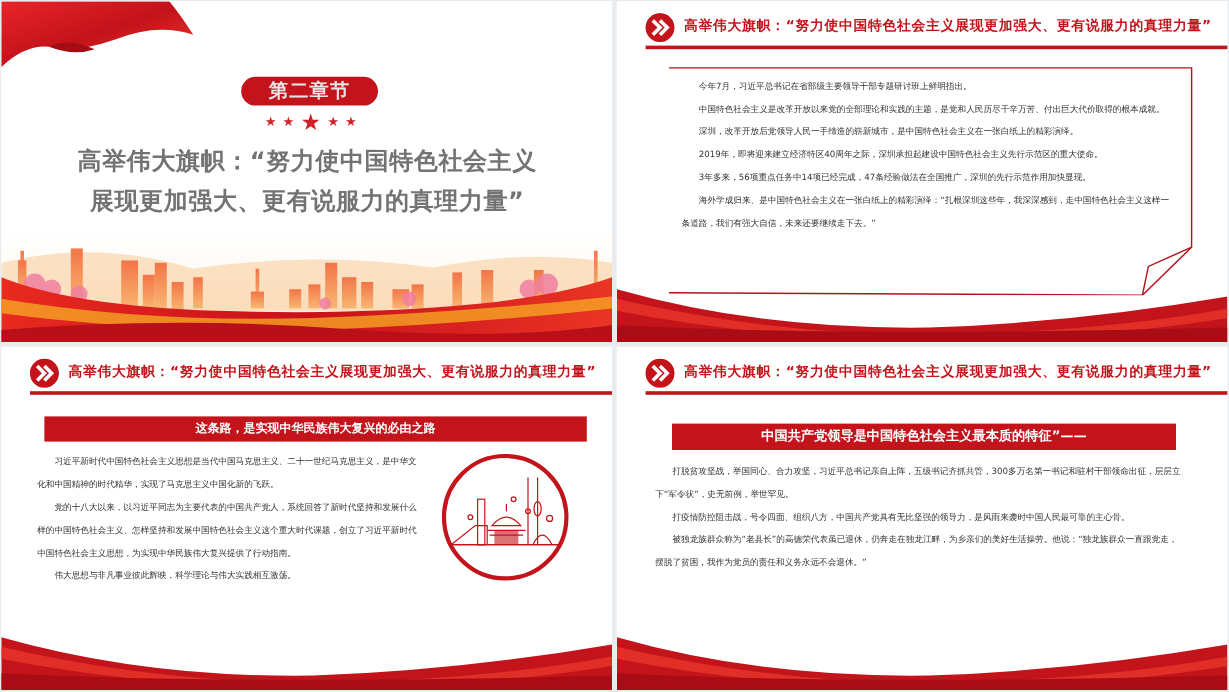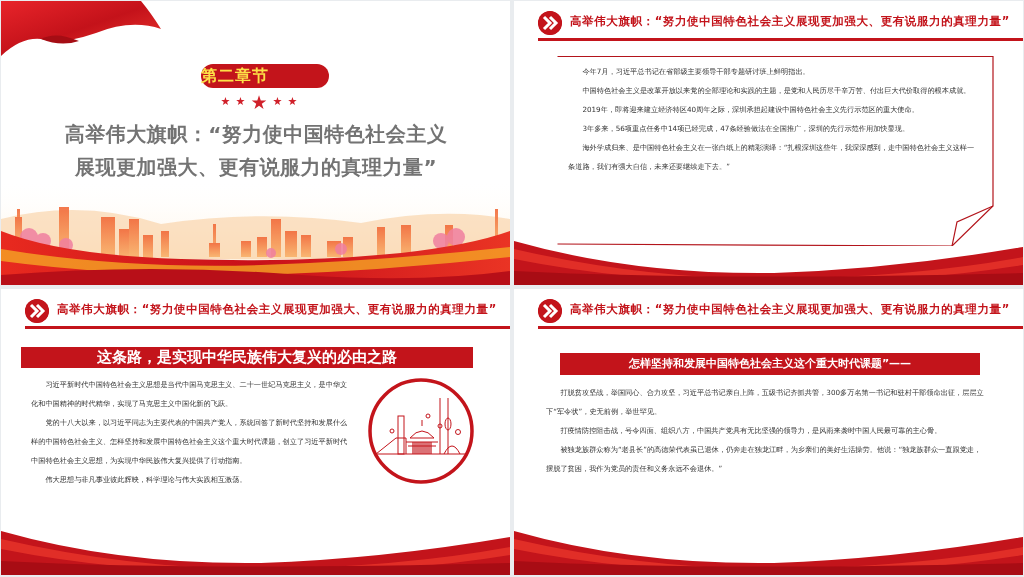--- a/index.html
+++ b/index.html
@@ -6,22 +6,22 @@
   html, body { width: 1024px; height: 577px; overflow: hidden; background: #e9ecef; font-family: "DejaVu Sans", "Liberation Sans", sans-serif; }
   .grid { position: relative; width: 1024px; height: 577px; }
   .slide { position: absolute; background: #ffffff; overflow: hidden; padding-left: 20px; }
   .s1 { left: 1px; top: 1px; width: 509px; height: 284px; }
   .s2 { left: 514px; top: 1px; width: 509px; height: 284px; }
   .s3 { left: 1px; top: 289px; width: 509px; height: 286px; }
   .s4 { left: 514px; top: 289px; width: 509px; height: 286px; }
 
   
   .flag { position: absolute; left: 0; top: 0; width: 165px; height: 58px; }
-  .chapter-pill { position: absolute; left: 200px; top: 63px; width: 128px; height: 24px; border-radius: 12px;
-    background: #c3141b; color: #fde047; font-weight: bold; font-size: 16px; line-height: 24px; letter-spacing: 1px; }
+  .chapter-pill { position: absolute; left: 200px; top: 63px; width: 114px; height: 24px; border-radius: 12px;
+    background: #c3141b; color: #e5e5e5; font-weight: bold; font-size: 16px; line-height: 24px; text-align: center; letter-spacing: 1px; }
   .stars { position: absolute; left: 213px; top: 90px; width: 90px; height: 22px; text-align: center; color: #d0202a; line-height: 20px; }
   .stars span { display: inline-block; vertical-align: middle; }
   .star-sm { font-size: 11px; }
   .star-lg { font-size: 19px; }
   .title-main { position: absolute; left: 30px; top: 117px; width: 450px; text-align: center; color: #737373; font-weight: bold;
     font-size: 20px; line-height: 33px; letter-spacing: 0.5px; }
   .skyline { position: absolute; left: 0; top: 178px; width: 509px; height: 106px; }
 
   
   .hdr { position: absolute; left: 24px; top: 8px; width: 485px; height: 30px; }
@@ -29,22 +29,22 @@
   .hdr-title { position: absolute; left: 32px; top: 5px; color: #c3141b; font-weight: bold; font-size: 11.5px; white-space: nowrap; letter-spacing: 0.6px; }
   .hdr-rule { position: absolute; left: 0; top: 29px; width: 485px; height: 3px; background: #c3141b; }
 
   .body-text { color: #333333; font-size: 7.2px; line-height: 19px; }
   .body-text p { text-indent: 2em; }
   .quote-box-svg { position: absolute; left: 43px; top: 55px; width: 440px; height: 190px; }
   .quote-text { position: absolute; left: 54px; top: 61px; width: 412px; }
   .wave { position: absolute; left: 0; bottom: 0; width: 509px; height: 50px; }
 
   
-  .banner3 { position: absolute; left: 20px; top: 58px; width: 452px; height: 21px; background: #c3141b; color: #fff;
-    font-weight: bold; font-size: 15px; line-height: 21px; text-align: center; }
+  .banner3 { position: absolute; left: 36px; top: 58px; width: 452px; height: 21px; background: #c3141b; color: #fff;
+    font-weight: bold; font-size: 10px; line-height: 21px; text-align: center; }
   .text3 { position: absolute; left: 30px; top: 86px; width: 320px; }
   .circle-art { position: absolute; left: 365px; top: 87px; width: 110px; height: 110px; }
 
   
   .banner4 { position: absolute; left: 46px; top: 64px; width: 420px; height: 22px; background: #c3141b; color: #fff;
     font-weight: bold; font-size: 11px; line-height: 22px; text-align: center; }
   .text4 { position: absolute; left: 32px; top: 94px; width: 440px; }
 </style>
 </head>
 <body>
@@ -147,20 +147,21 @@
     </div>
 
     <svg class="quote-box-svg" viewBox="0 0 440 190">
       <path d="M0.5 0.5 L436 0.5 L436 150 L395 190 L0.5 188" fill="none" stroke="#b3141b" stroke-width="1.2"></path>
       <path d="M436 150 L400 166 L395 190" fill="none" stroke="#b3141b" stroke-width="1.2"></path>
     </svg>
 
     <div class="quote-text body-text">
       <p>今年7月，习近平总书记在省部级主要领导干部专题研讨班上鲜明指出。</p>
       <p>中国特色社会主义是改革开放以来党的全部理论和实践的主题，是党和人民历尽千辛万苦、付出巨大代价取得的根本成就。</p>
+      <p>深圳，改革开放后党领导人民一手缔造的崭新城市，是中国特色社会主义在一张白纸上的精彩演绎。</p>
       <p>2019年，即将迎来建立经济特区40周年之际，深圳承担起建设中国特色社会主义先行示范区的重大使命。</p>
       <p>3年多来，56项重点任务中14项已经完成，47条经验做法在全国推广，深圳的先行示范作用加快显现。</p>
       <p>海外学成归来、是中国特色社会主义在一张白纸上的精彩演绎：“扎根深圳这些年，我深深感到，走中国特色社会主义这样一条道路，我们有强大自信，未来还要继续走下去。”</p>
     </div>
 
     <svg class="wave" viewBox="0 0 509 50" preserveAspectRatio="none">
       <path d="M0 6 Q120 40 260 38 Q380 34 509 12 L509 50 L0 50 Z" fill="#c3141b"></path>
       <path d="M0 14 Q130 44 260 44 Q400 42 509 22 L509 30 Q400 48 260 48 Q120 48 0 24 Z" fill="#e8342a" opacity="0.8"></path>
       <path d="M0 36 Q200 46 509 38 L509 50 L0 50 Z" fill="#a80c14"></path>
     </svg>
@@ -217,21 +218,21 @@
     <div class="hdr">
       <svg class="hdr-icon" viewBox="0 0 24 24">
         <circle cx="12" cy="12" r="12" fill="#c3141b"></circle>
         <path d="M6 6 L12 12 L6 18" stroke="#fff" stroke-width="3" fill="none"></path>
         <path d="M12 6 L18 12 L12 18" stroke="#fff" stroke-width="3" fill="none"></path>
       </svg>
       <div class="hdr-title">高举伟大旗帜：“努力使中国特色社会主义展现更加强大、更有说服力的真理力量”</div>
       <div class="hdr-rule"></div>
     </div>
 
-    <div class="banner4">怎样坚持和发展中国特色社会主义这个重大时代课题”——</div>
+    <div class="banner4">中国共产党领导是中国特色社会主义最本质的特征”——</div>
 
     <div class="text4 body-text">
       <p>打脱贫攻坚战，举国同心、合力攻坚，习近平总书记亲自上阵，五级书记齐抓共管，300多万名第一书记和驻村干部领命出征，层层立下“军令状”，史无前例，举世罕见。</p>
       <p>打疫情防控阻击战，号令四面、组织八方，中国共产党具有无比坚强的领导力，是风雨来袭时中国人民最可靠的主心骨。</p>
       <p>被独龙族群众称为“老县长”的高德荣代表虽已退休，仍奔走在独龙江畔，为乡亲们的美好生活操劳。他说：“独龙族群众一直跟党走，摆脱了贫困，我作为党员的责任和义务永远不会退休。”</p>
     </div>
 
     <svg class="wave" viewBox="0 0 509 50" preserveAspectRatio="none">
       <path d="M0 6 Q120 40 260 38 Q380 34 509 12 L509 50 L0 50 Z" fill="#c3141b"></path>
       <path d="M0 14 Q130 44 260 44 Q400 42 509 22 L509 30 Q400 48 260 48 Q120 48 0 24 Z" fill="#e8342a" opacity="0.8"></path>

